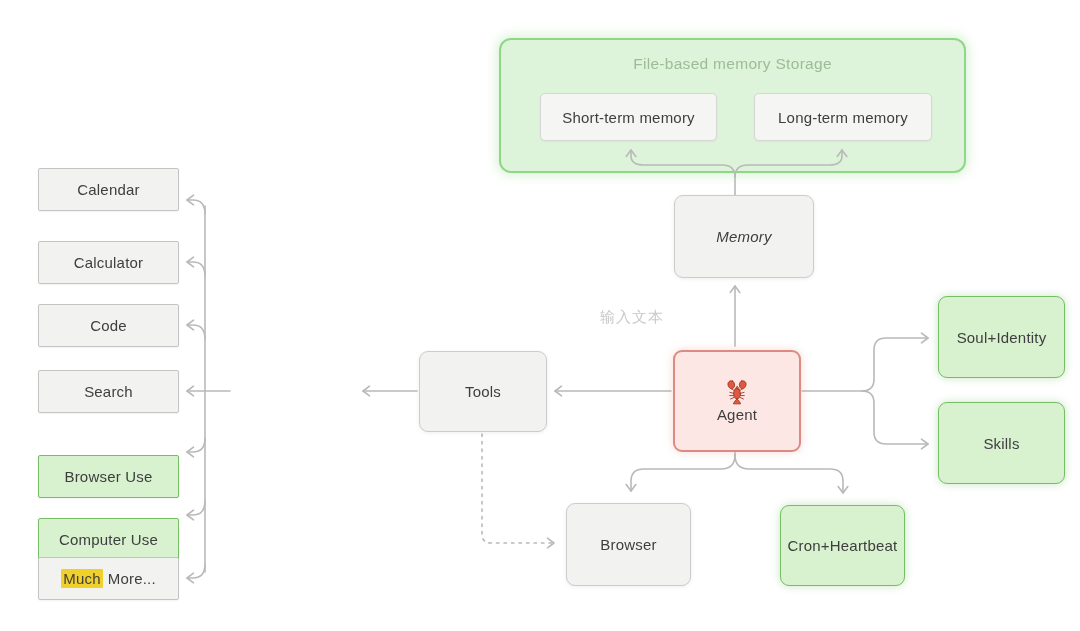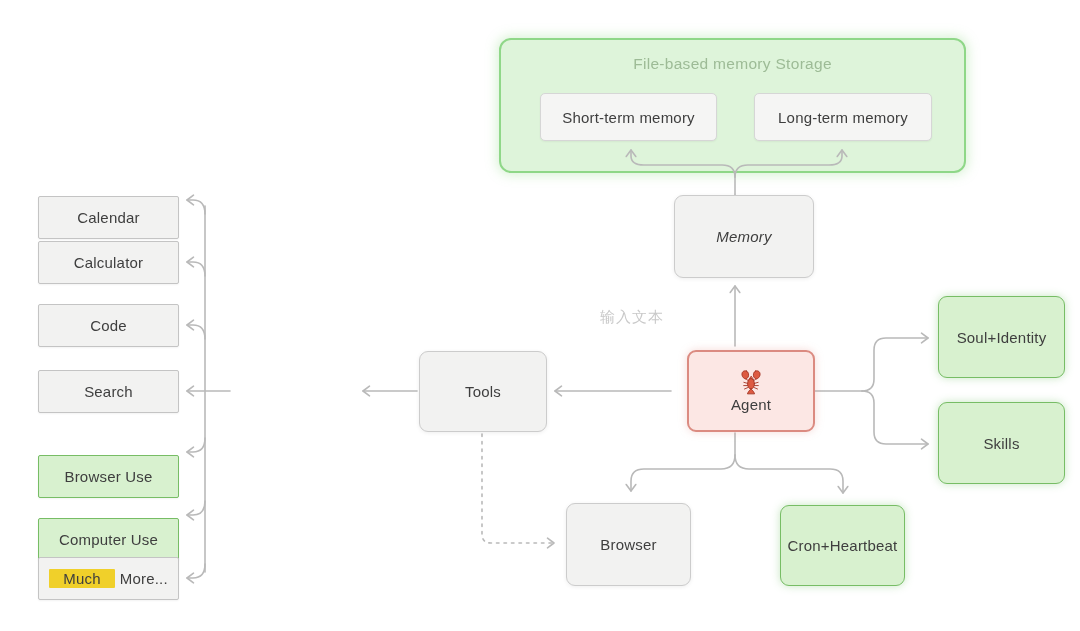--- a/index.html
+++ b/index.html
@@ -75,21 +75,21 @@
     letter-spacing: 0.3px;
   }
   .inner-box {
     background: #f5f5f4;
     border: 1px solid #d6d6d6;
     border-radius: 5px;
     box-shadow: 0 1px 2px rgba(0,0,0,0.05);
   }
   .hl {
     background: var(--highlight, #f0d02a);
-    padding: 1px 14px;
+    padding: 1px 2px;
     border-radius: 1px;
   }
   .more-rest { margin-left: 5px; }
   .annotation {
     position: absolute;
     left: 600px;
     top: 308px;
     font-size: 15px;
     color: var(--muted, #c9c9c9);
     z-index: 3;
@@ -161,40 +161,40 @@
   <div class="node inner-box" style="left:754px; top:93px; width:178px; height:48px;">
     <span>Long-term memory</span>
   </div>
 
   <div class="node rd" style="left:674px; top:195px; width:140px; height:83px;font-style:italic;">
     <span>Memory</span>
   </div>
 
   <div class="annotation">输入文本</div>
 
-  <div class="node agent-node" style="left:687px; top:350px; width:128px; height:82px;">
+  <div class="node agent-node" style="left:673px; top:350px; width:128px; height:102px;">
     <svg class="lobster" viewBox="0 0 32 32">
       <g fill="#dd5a41" stroke="#a33524" stroke-width="1.1" stroke-linecap="round" stroke-linejoin="round">
         <path d="M10.5,2.5 C7,1.2 4.4,3.8 4.9,7.3 C5.2,9.9 7.4,12 10,12.5 L12.6,9.9 C13.6,6.9 13.1,3.6 10.5,2.5 Z"></path>
         <path d="M21.5,2.5 C25,1.2 27.6,3.8 27.1,7.3 C26.8,9.9 24.6,12 22,12.5 L19.4,9.9 C18.4,6.9 18.9,3.6 21.5,2.5 Z"></path>
         <path d="M10.2,12.4 L13.6,15.2 M21.8,12.4 L18.4,15.2" fill="none"></path>
         <path d="M12.2,17.8 L7.2,16.4 M12.2,20.4 L7,20.4 M12.2,22.8 L8,24.6 M19.8,17.8 L24.8,16.4 M19.8,20.4 L25,20.4 M19.8,22.8 L24,24.6" fill="none"></path>
         <path d="M16,9.2 L13.3,13.2 L18.7,13.2 Z"></path>
         <ellipse cx="16" cy="18.2" rx="4.2" ry="6.4"></ellipse>
         <path d="M16,24.4 C13.2,26.8 12.1,29.2 11.6,30.6 L20.4,30.6 C19.9,29.2 18.8,26.8 16,24.4 Z"></path>
       </g>
     </svg>
     <span>Agent</span>
   </div>
 
   <div class="node rd" style="left:419px; top:351px; width:128px; height:81px;">
     <span>Tools</span>
   </div>
 
-  <div class="node sq" style="left:38px; top:168px; width:141px; height:43px;margin-top:28px;">
+  <div class="node sq" style="left:38px; top:168px; width:141px; height:43px;">
     <span>Calendar</span>
   </div>
   <div class="node sq" style="left:38px; top:241px; width:141px; height:43px;">
     <span>Calculator</span>
   </div>
   <div class="node sq" style="left:38px; top:304px; width:141px; height:43px;">
     <span>Code</span>
   </div>
   <div class="node sq" style="left:38px; top:370px; width:141px; height:43px;">
     <span>Search</span>

